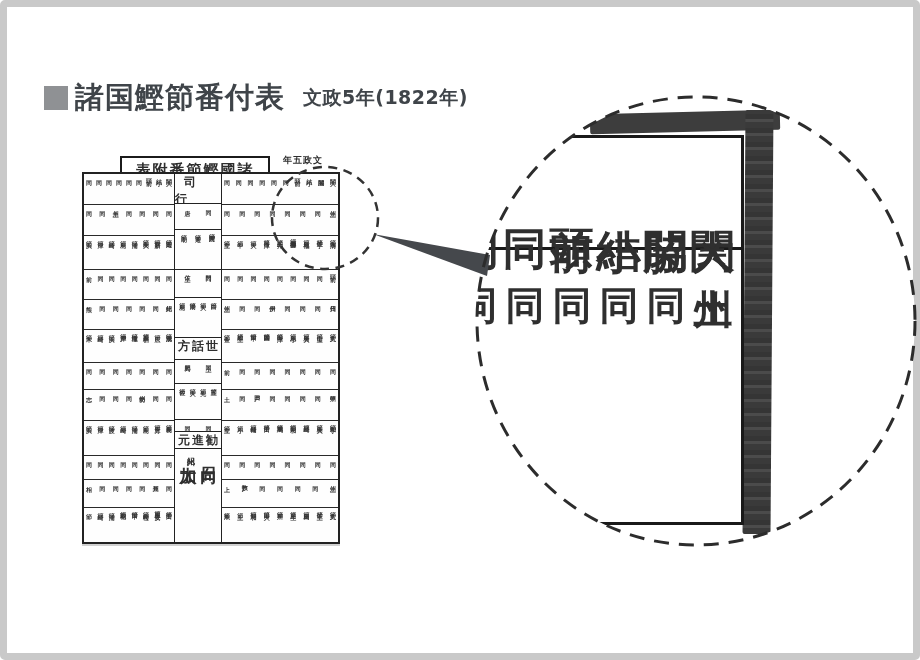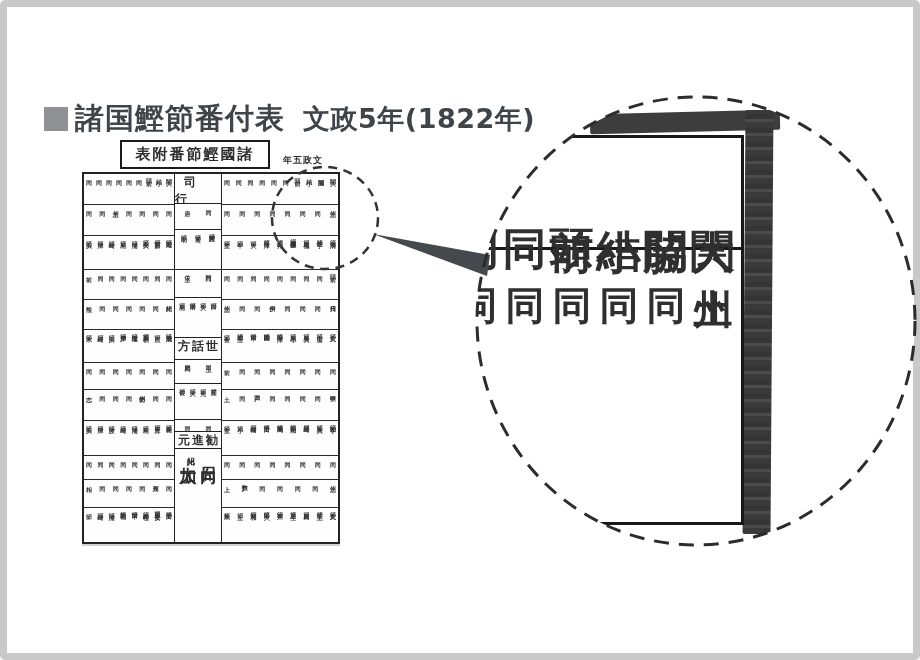--- a/index.html
+++ b/index.html
@@ -6,29 +6,29 @@
     --frame-border:#c9c9c9; --title:#3f4449; --marker:#8f9194;
     --ink:#2e2e2e; --band:#3d3d3d; --wedge:#45484c; --dash:#333333;
   }
   *{box-sizing:border-box;margin:0;padding:0;}
   html,body{width:920px;height:660px;background:#fff;overflow:hidden;
     font-family:"DejaVu Sans",sans-serif;}
   #frame{position:absolute;left:0;top:0;width:920px;height:660px;
     border:7px solid var(--frame-border);border-radius:5px;background:#fff;}
 
   
-  .title-row{position:absolute;left:37px;top:92px;display:flex;align-items:center;}
+  .title-row{position:absolute;left:37px;top:71px;display:flex;align-items:center;}
   .title-marker{width:24px;height:24px;background:var(--marker);margin-right:7px;}
   .title-main{font-size:29px;font-weight:700;color:var(--title);letter-spacing:1px;}
-  .title-date{font-size:27px;font-weight:700;color:var(--title);margin-left:18px;letter-spacing:0.5px;text-align:center;}
+  .title-date{font-size:19px;font-weight:700;color:var(--title);margin-left:18px;letter-spacing:0.5px;text-align:center;}
 
   
   #smalldoc{position:absolute;left:75px;top:133px;width:258px;height:404px;
     font-family:"DejaVu Serif",serif;color:var(--ink);}
-  .masthead{position:absolute;left:38px;top:0;width:150px;height:29px;
+  .masthead{position:absolute;left:38px;top:16px;width:150px;height:29px;
     border:2.5px solid #1b1b1b;display:flex;align-items:center;justify-content:center;
     font-size:15px;font-weight:700;letter-spacing:2px;background:#fff;}
   .masthead-date{position:absolute;left:201px;top:14px;font-size:9px;font-weight:700;letter-spacing:1px;}
   .dtable{position:absolute;left:0;top:32px;width:258px;height:372px;
     border:2px solid #222;display:flex;flex-direction:row;background:#fefefe;
     box-shadow:0 2px 0 rgba(0,0,0,.18);}
   .sec{display:flex;flex-direction:column;}
   .sec-left{width:90px;}
   .sec-mid{width:48px;border-left:1.5px solid #222;border-right:1.5px solid #222;}
   .sec-right{flex:1;}

